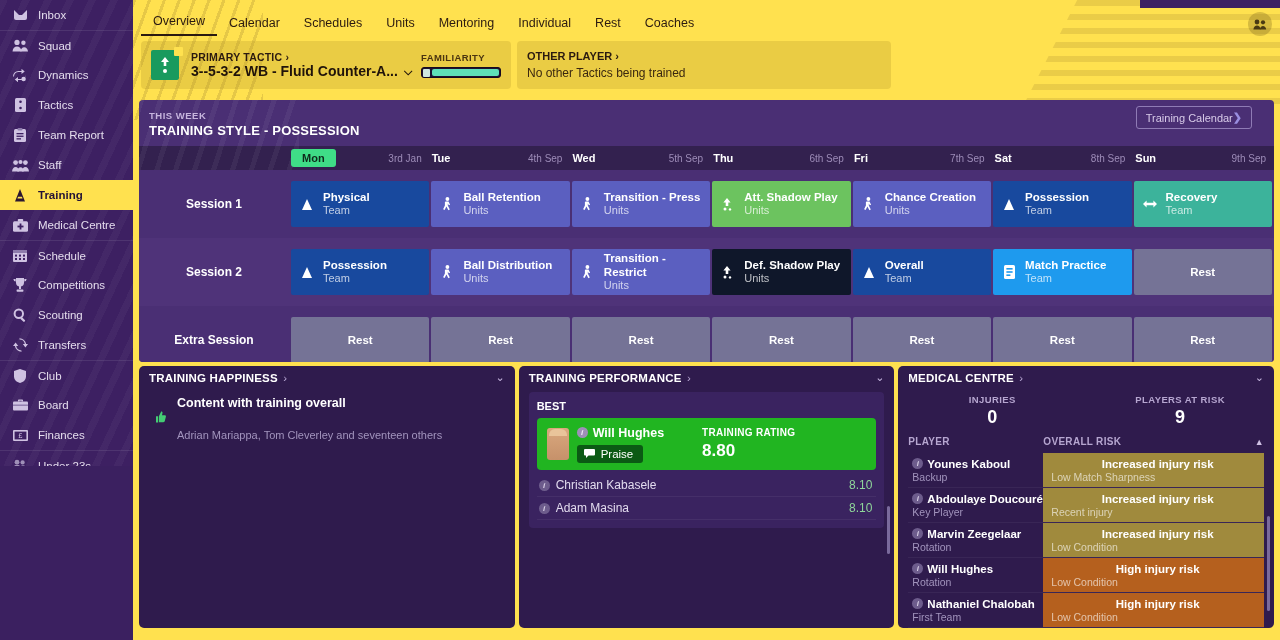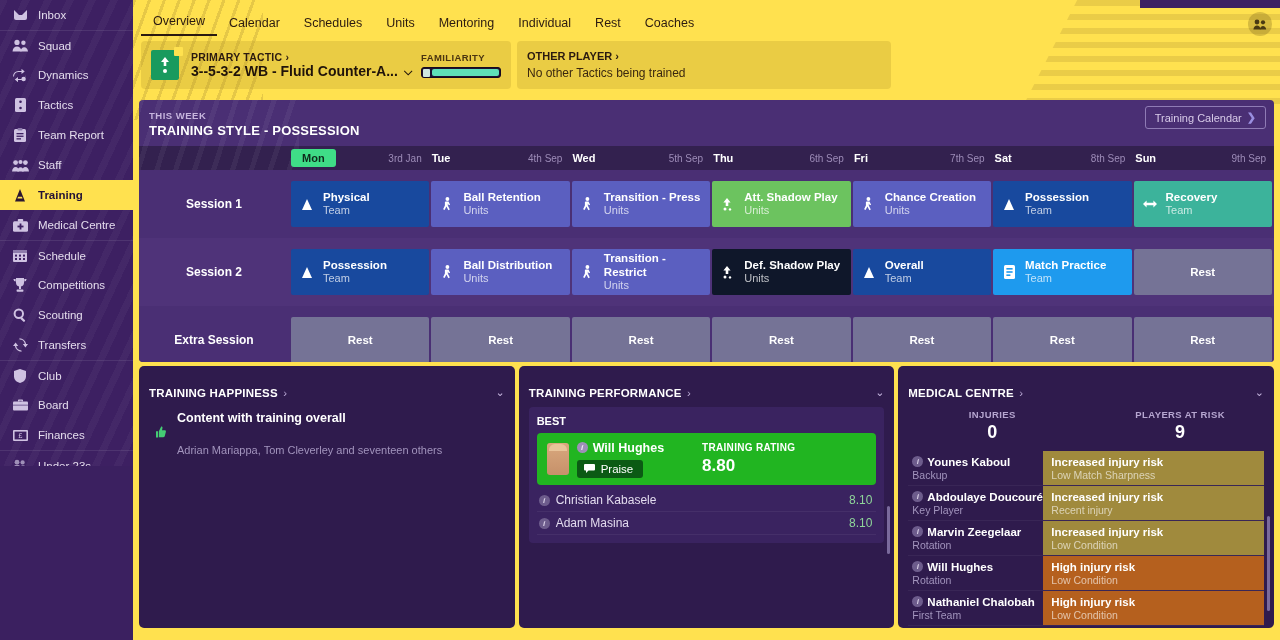--- a/index.html
+++ b/index.html
@@ -168,25 +168,25 @@
     pointer-events: none;
   }
   .tp-head {
     padding: 10px 0 0 10px;
     height: 46px;
     position: relative;
   }
   .tp-kicker { font-size: 9.5px; color: #c6b5dd; font-weight: 700; letter-spacing: .5px; }
   .tp-title { font-size: 13px; color: #fff; font-weight: 700; letter-spacing: .2px; margin-top: 2px; }
   .cal-btn {
-    position: absolute; right: 8px; top: 6px;
+    position: absolute; right: 22px; top: 6px;
     border: 1px solid #8f7bb5; border-radius: 3px;
     color: #d8cbe9; font-size: 11px;
     padding: 4px 9px;
-    display: flex; align-items: center; gap: 5px;
+    display: flex; align-items: center; 
   }
   .cal-btn .chev { color: #9a8fe0; font-weight: 700; }
 
   .daybar {
     display: flex; height: 24px; background: #33214f;
     align-items: center;
     padding-left: 150px;
   }
   .daycell {
     flex: 1 1 0; display: flex; align-items: center;
@@ -253,21 +253,21 @@
   }
   .panel {
     background: #2f1b4d;
     border-radius: 5px;
     flex: 1 1 0;
     overflow: hidden;
     position: relative;
   }
   .panel-head {
     display: flex; align-items: center; justify-content: space-between;
-    padding: 20px 10px 6px 10px;
+    padding: 5px 10px 6px 10px;
   }
   .panel-title { font-size: 11.5px; font-weight: 700; color: #fff; letter-spacing: .2px; }
   .panel-title .arrow { color: #b9a8d4; font-weight: 400; margin-left: 2px; }
   .caret { color: #c4b4dd; font-size: 11px; }
 
   .hap-row { display: flex; align-items: center; gap: 10px; padding: 6px 0 0 14px; }
   .thumb { color: #44cc74; font-size: 15px; }
   .hap-main { font-size: 12.5px; font-weight: 700; color: #fff; }
   .hap-sub { font-size: 11px; color: #a294bd; margin-top: 19px; }
 
@@ -325,21 +325,21 @@
   }
   .med-head .c1 { flex: 0 0 135px; }
   .med-head .c2 { flex: 1 1 auto; }
   .med-head .sortc { color: #cfc1e4; font-size: 9px; }
   .med-rows { padding: 0 10px; }
   .med-row { display: flex; align-items: stretch; min-height: 35px; border-bottom: 1px solid rgba(255,255,255,0.05); }
   .med-p { flex: 0 0 135px; display: flex; flex-direction: column; justify-content: center; padding-left: 4px; }
   .med-pn { font-size: 11.5px; font-weight: 700; color: #fff; display: flex; align-items: center; gap: 4px; }
   .med-pr { font-size: 10.5px; color: #a294bd; margin-top: 1px; }
   .med-r { flex: 1 1 auto; display: flex; flex-direction: column; justify-content: center; padding-left: 8px; }
-  .med-rt { font-size: 11.5px; font-weight: 700; color: #fff; }
+  .med-rt { font-size: 11.5px; font-weight: 700; color: #fff; text-align: center; }
   .med-rs { font-size: 10.5px; color: rgba(255,255,255,0.62); margin-top: 1px; }
   .scrollbar {
     position: absolute; right: 4px; width: 3px; border-radius: 2px;
     background: #7a6a9c;
   }
 </style>
 </head>
 <body>
 
 <div class="app">
@@ -969,20 +969,25 @@
         <div class="med-stats" id="med-stats">
             <div class="med-stat">
               <div class="ml">INJURIES</div>
               <div class="mv">0</div>
             </div>
             <div class="med-stat">
               <div class="ml">PLAYERS AT RISK</div>
               <div class="mv">9</div>
             </div>
           </div>
+        <div class="med-head">
+          <div class="c1">PLAYER</div>
+          <div class="c2">OVERALL RISK</div>
+          <div class="sortc">▲</div>
+        </div>
         <div class="med-rows" id="med-rows">
             <div class="med-row">
               <div class="med-p">
                 <span class="med-pn">
                   <span class="infodot">i</span>
                   <span>Younes Kaboul</span>
                 </span>
                 <span class="med-pr">Backup</span>
               </div>
               <div class="med-r" style="background:#a08a3d">

